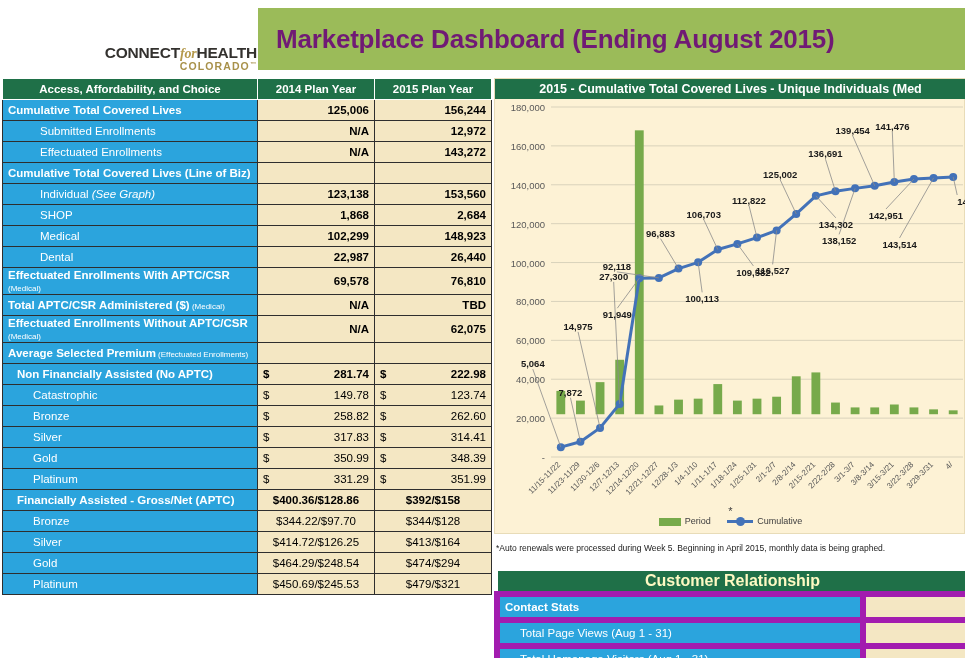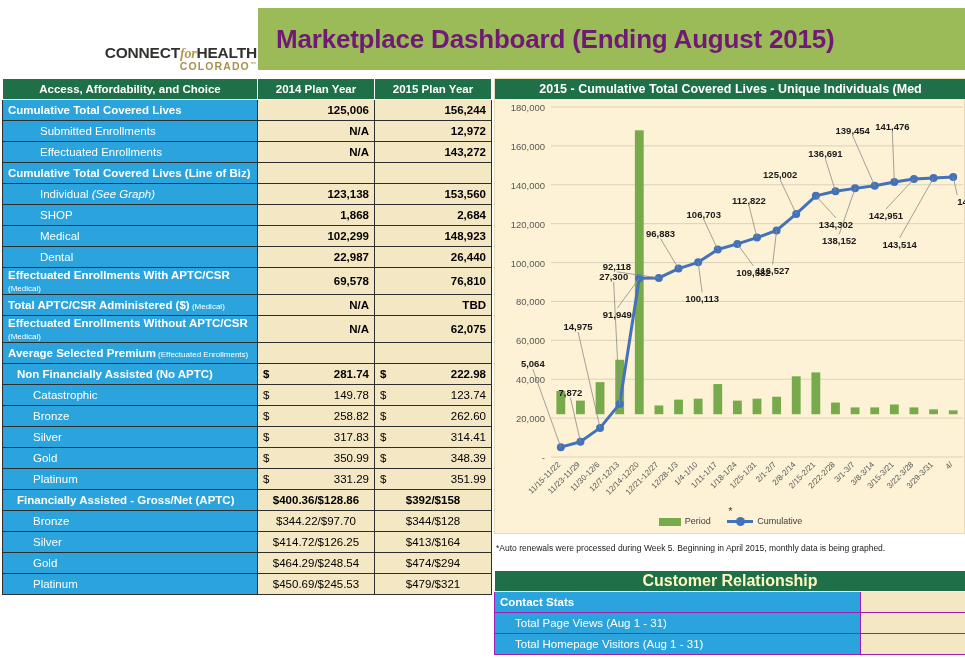--- a/index.html
+++ b/index.html
@@ -85,21 +85,21 @@
 
   
   .ctable{position:absolute;left:494px;top:570px;width:471px;
     border-collapse:collapse;table-layout:fixed;font-size:11.5px;}
   .ctable col.k{width:366px;}
   .ctable col.v{width:105px;}
   .ctable th{
     background:#1f7048;color:#fef9c3;font-weight:bold;font-size:16px;height:18px;
     text-align:center;border:1px solid #fff;
   }
-  .ctable td{border:1px solid #a21caf;height:18px;padding:1px 5px;}
+  .ctable td{border:6px solid #a21caf;height:18px;padding:1px 5px;}
   .ctable td.k{background:#2ba4dd;color:#fff;}
   .ctable td.k.b{font-weight:bold;}
   .ctable td.k.i{padding-left:20px;}
   .ctable td.v{background:#f4e7c3;}
 </style>
 </head>
 <body>
 
 <div class="page">
 

